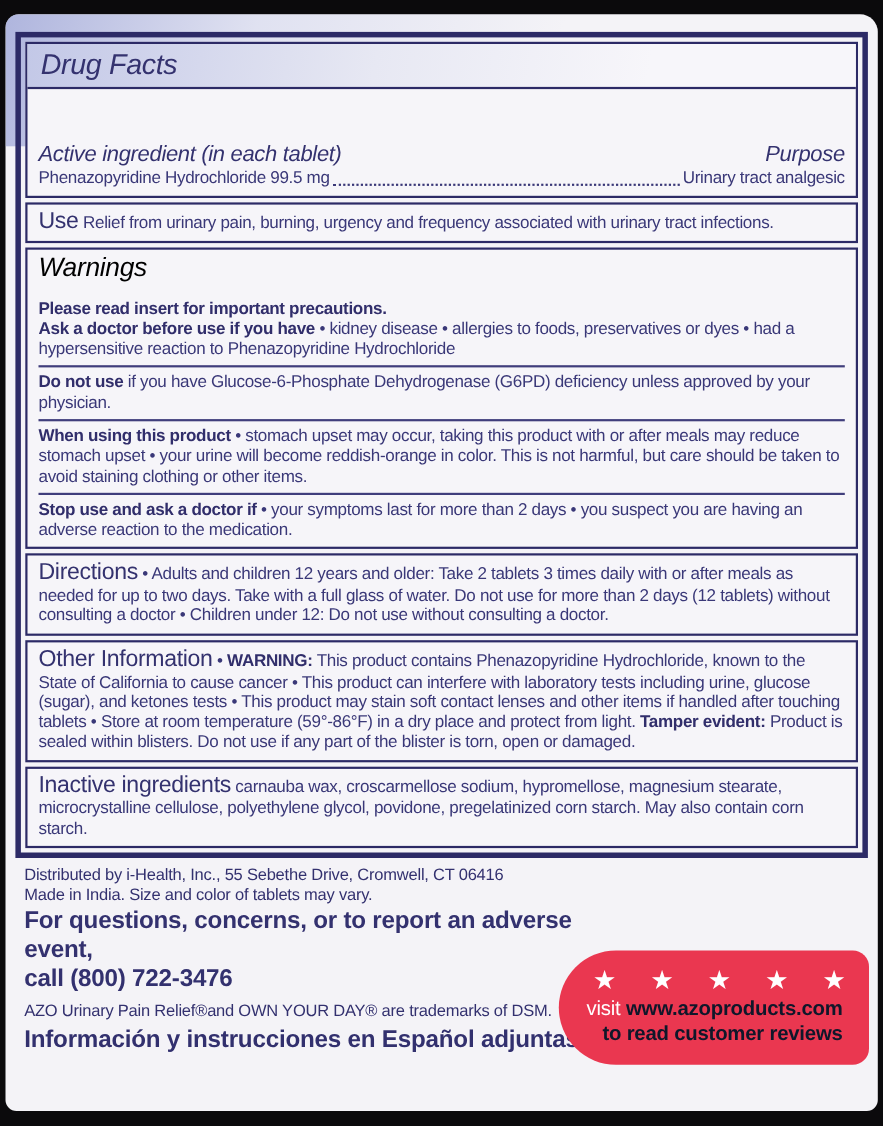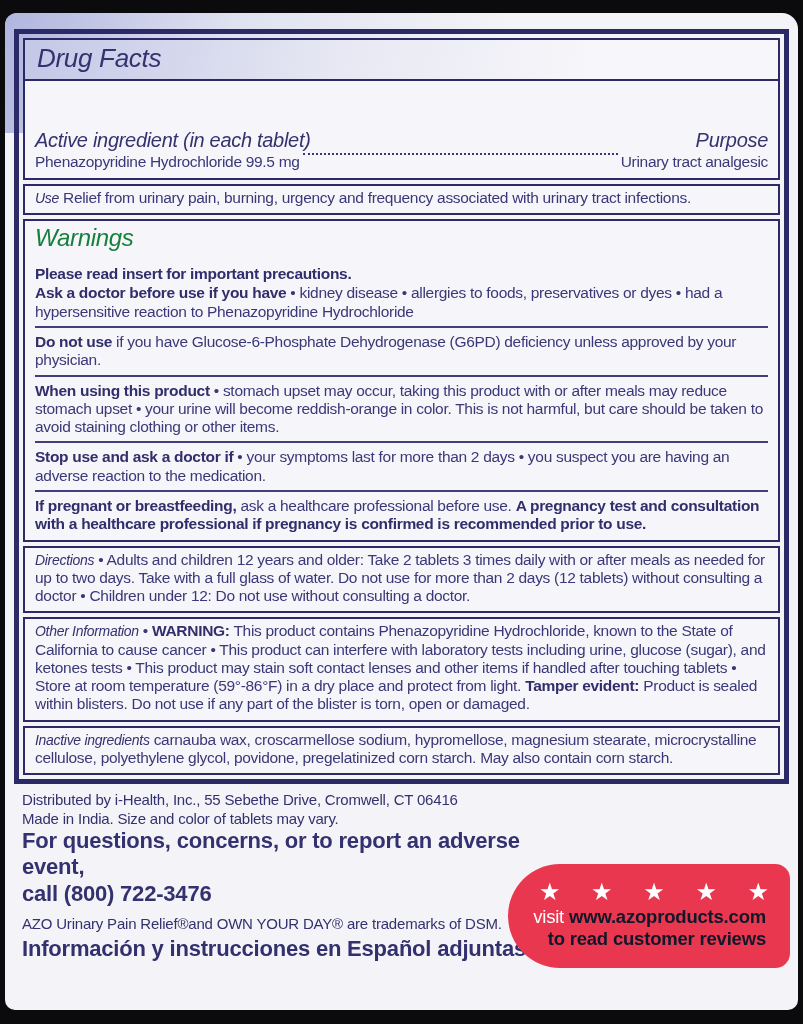--- a/index.html
+++ b/index.html
@@ -46,25 +46,25 @@
     font-size: 26px;
     color: #34326f;
     padding: 3px 2px 5px 2px;
     border-bottom: 2px solid #2c2a66;
     margin: -3px -10px 4px -10px;
     padding-left: 12px;
     background: linear-gradient(100deg, #c3c8e7 0%, #e7e8f3 42%, #f7f6fa 75%);
   }
   .row-between { display: flex; justify-content: space-between; align-items: baseline; margin-top: 48px; }
   .h2 { font-style: italic; font-size: 20px; color: #34326f; letter-spacing: -0.3px; }
-  .h1 { font-style: italic; font-size: 24px; color: #15803d; margin-bottom: 13px; }
-  .leader-row { display: flex; align-items: flex-start; margin-top: 1px; }
+  .h1 { font-style: italic; font-size: 24px; color: #000000; margin-bottom: 13px; }
+  .leader-row { display: flex; align-items: flex-end; margin-top: 1px; }
   .leader { flex: 1 1 auto; border-bottom: 2px dotted #3a3878; margin: 0 3px 3px 3px; min-width: 20px; }
 
-  .inline-h { font-style: italic; font-size: 14px; color: #34326f; }
+  .inline-h { font-size: 21px; color: #34326f; }
   .sub + .sub { border-top: 2px solid #403e7c; margin-top: 5px; padding-top: 4px; }
   .sub p { margin-top: 1px; }
 
   .footer { padding: 7px 16px 0 17px; color: #33316f; position: relative; }
   .f-sm { font-size: 15px; letter-spacing: -0.2px; line-height: 1.22; max-width: 505px; }
   .f-bold { font-size: 22px; font-weight: bold; letter-spacing: -0.2px; line-height: 1.2; max-width: 505px; }
   .f-tm { margin-top: 8px; max-width: 520px; }
   .f-es { font-size: 22px; font-weight: bold; letter-spacing: -0.2px; margin-top: 3px; color: #32306e; }
 
   .badge {
@@ -123,23 +123,20 @@
       </div>
       <div class="sub">
         <p><span class="b">Do not use</span><span> if you have Glucose-6-Phosphate Dehydrogenase (G6PD) deficiency unless approved by your physician.</span></p>
       </div>
       <div class="sub">
         <p><span class="b">When using this product</span><span> • stomach upset may occur, taking this product with or after meals may reduce stomach upset • your urine will become reddish-orange in color. This is not harmful, but care should be taken to avoid staining clothing or other items.</span></p>
       </div>
       <div class="sub">
         <p><span class="b">Stop use and ask a doctor if</span><span> • your symptoms last for more than 2 days • you suspect you are having an adverse reaction to the medication.</span></p>
       </div>
-      <div class="sub">
-        <p><span class="b">If pregnant or breastfeeding,</span><span> ask a healthcare professional before use.  </span><span class="b">A pregnancy test and consultation with a healthcare professional if pregnancy is confirmed is recommended prior to use.</span></p>
-      </div>
     </div>
 
     <div class="box">
       <p><span class="inline-h">Directions</span><span> • </span><span>Adults and children 12 years and older: Take 2 tablets 3 times daily with or after meals as needed for up to two days. Take with a full glass of water. Do not use for more than 2 days (12 tablets) without consulting a doctor • Children under 12: Do not use without consulting a doctor.</span></p>
     </div>
 
     <div class="box">
       <p><span class="inline-h">Other Information</span><span> • </span><span class="b">WARNING:</span><span> This product contains Phenazopyridine Hydrochloride, known to the State of California to cause cancer • This product can interfere with laboratory tests including urine, glucose (sugar), and ketones tests • This product may stain soft contact lenses and other items if handled after touching tablets • Store at room temperature (59°-86°F) in a dry place and protect from light. </span><span class="b">Tamper evident:</span><span> Product is sealed within blisters. Do not use if any part of the blister is torn, open or damaged.</span></p>
     </div>
 

